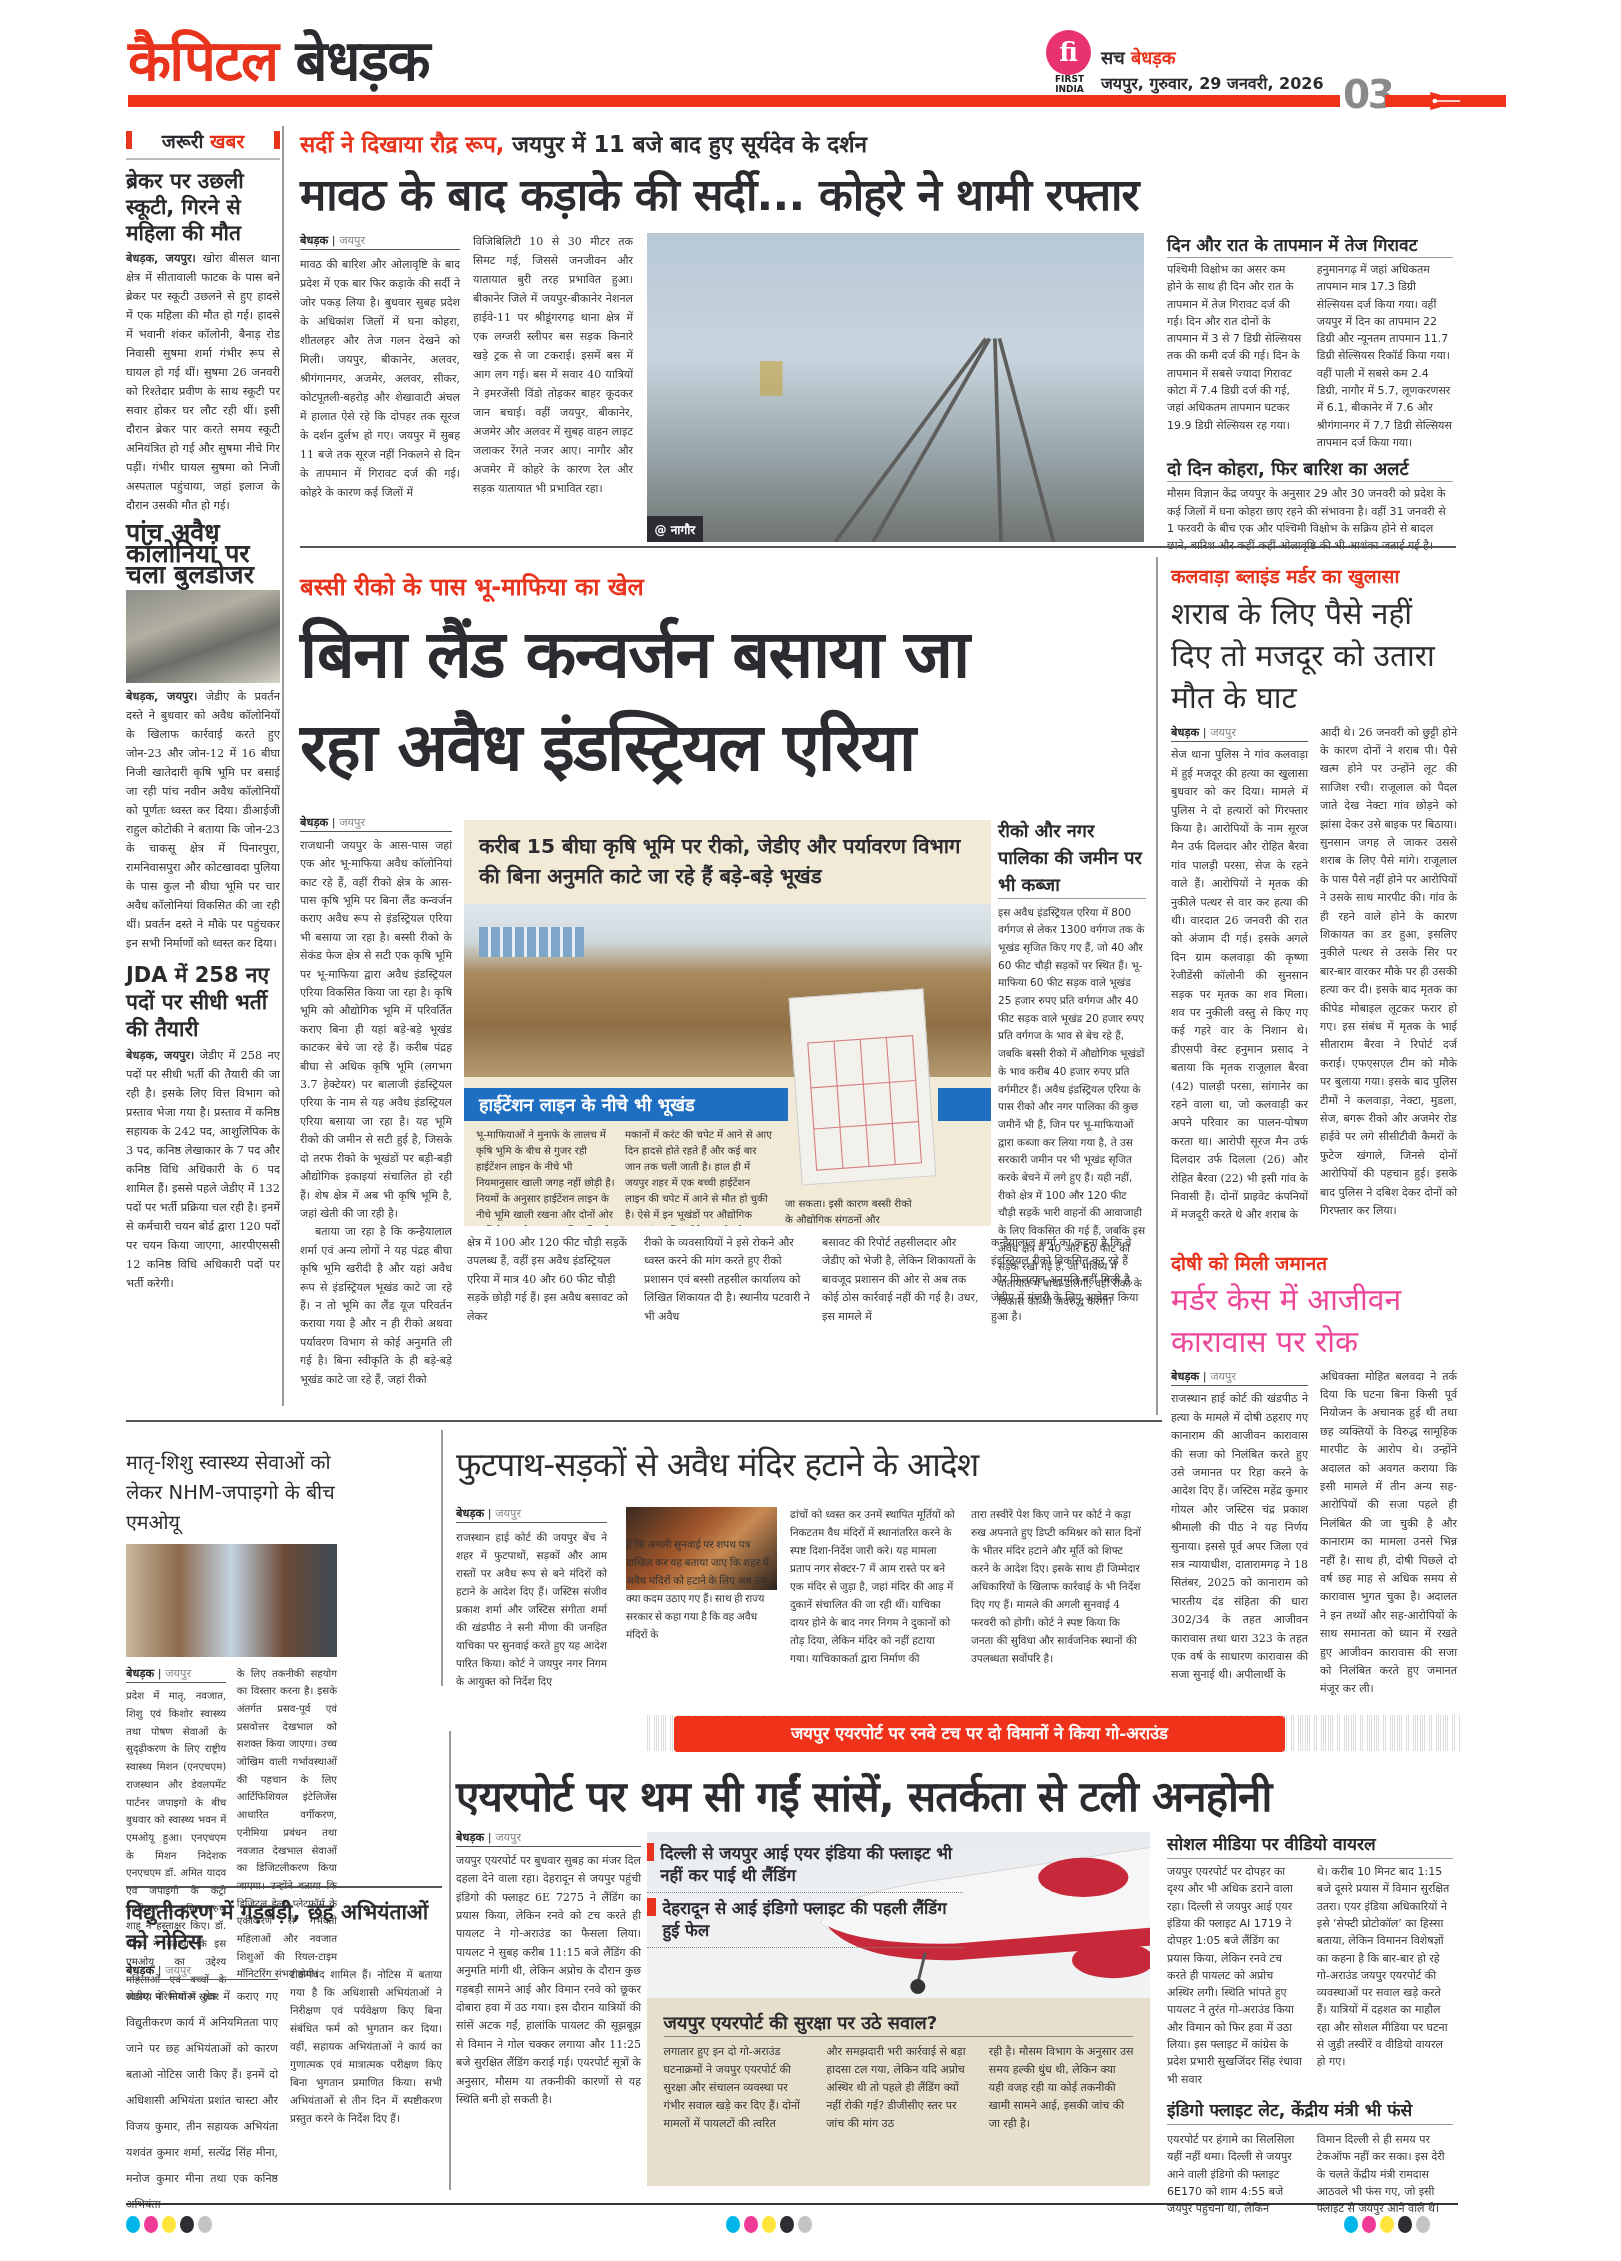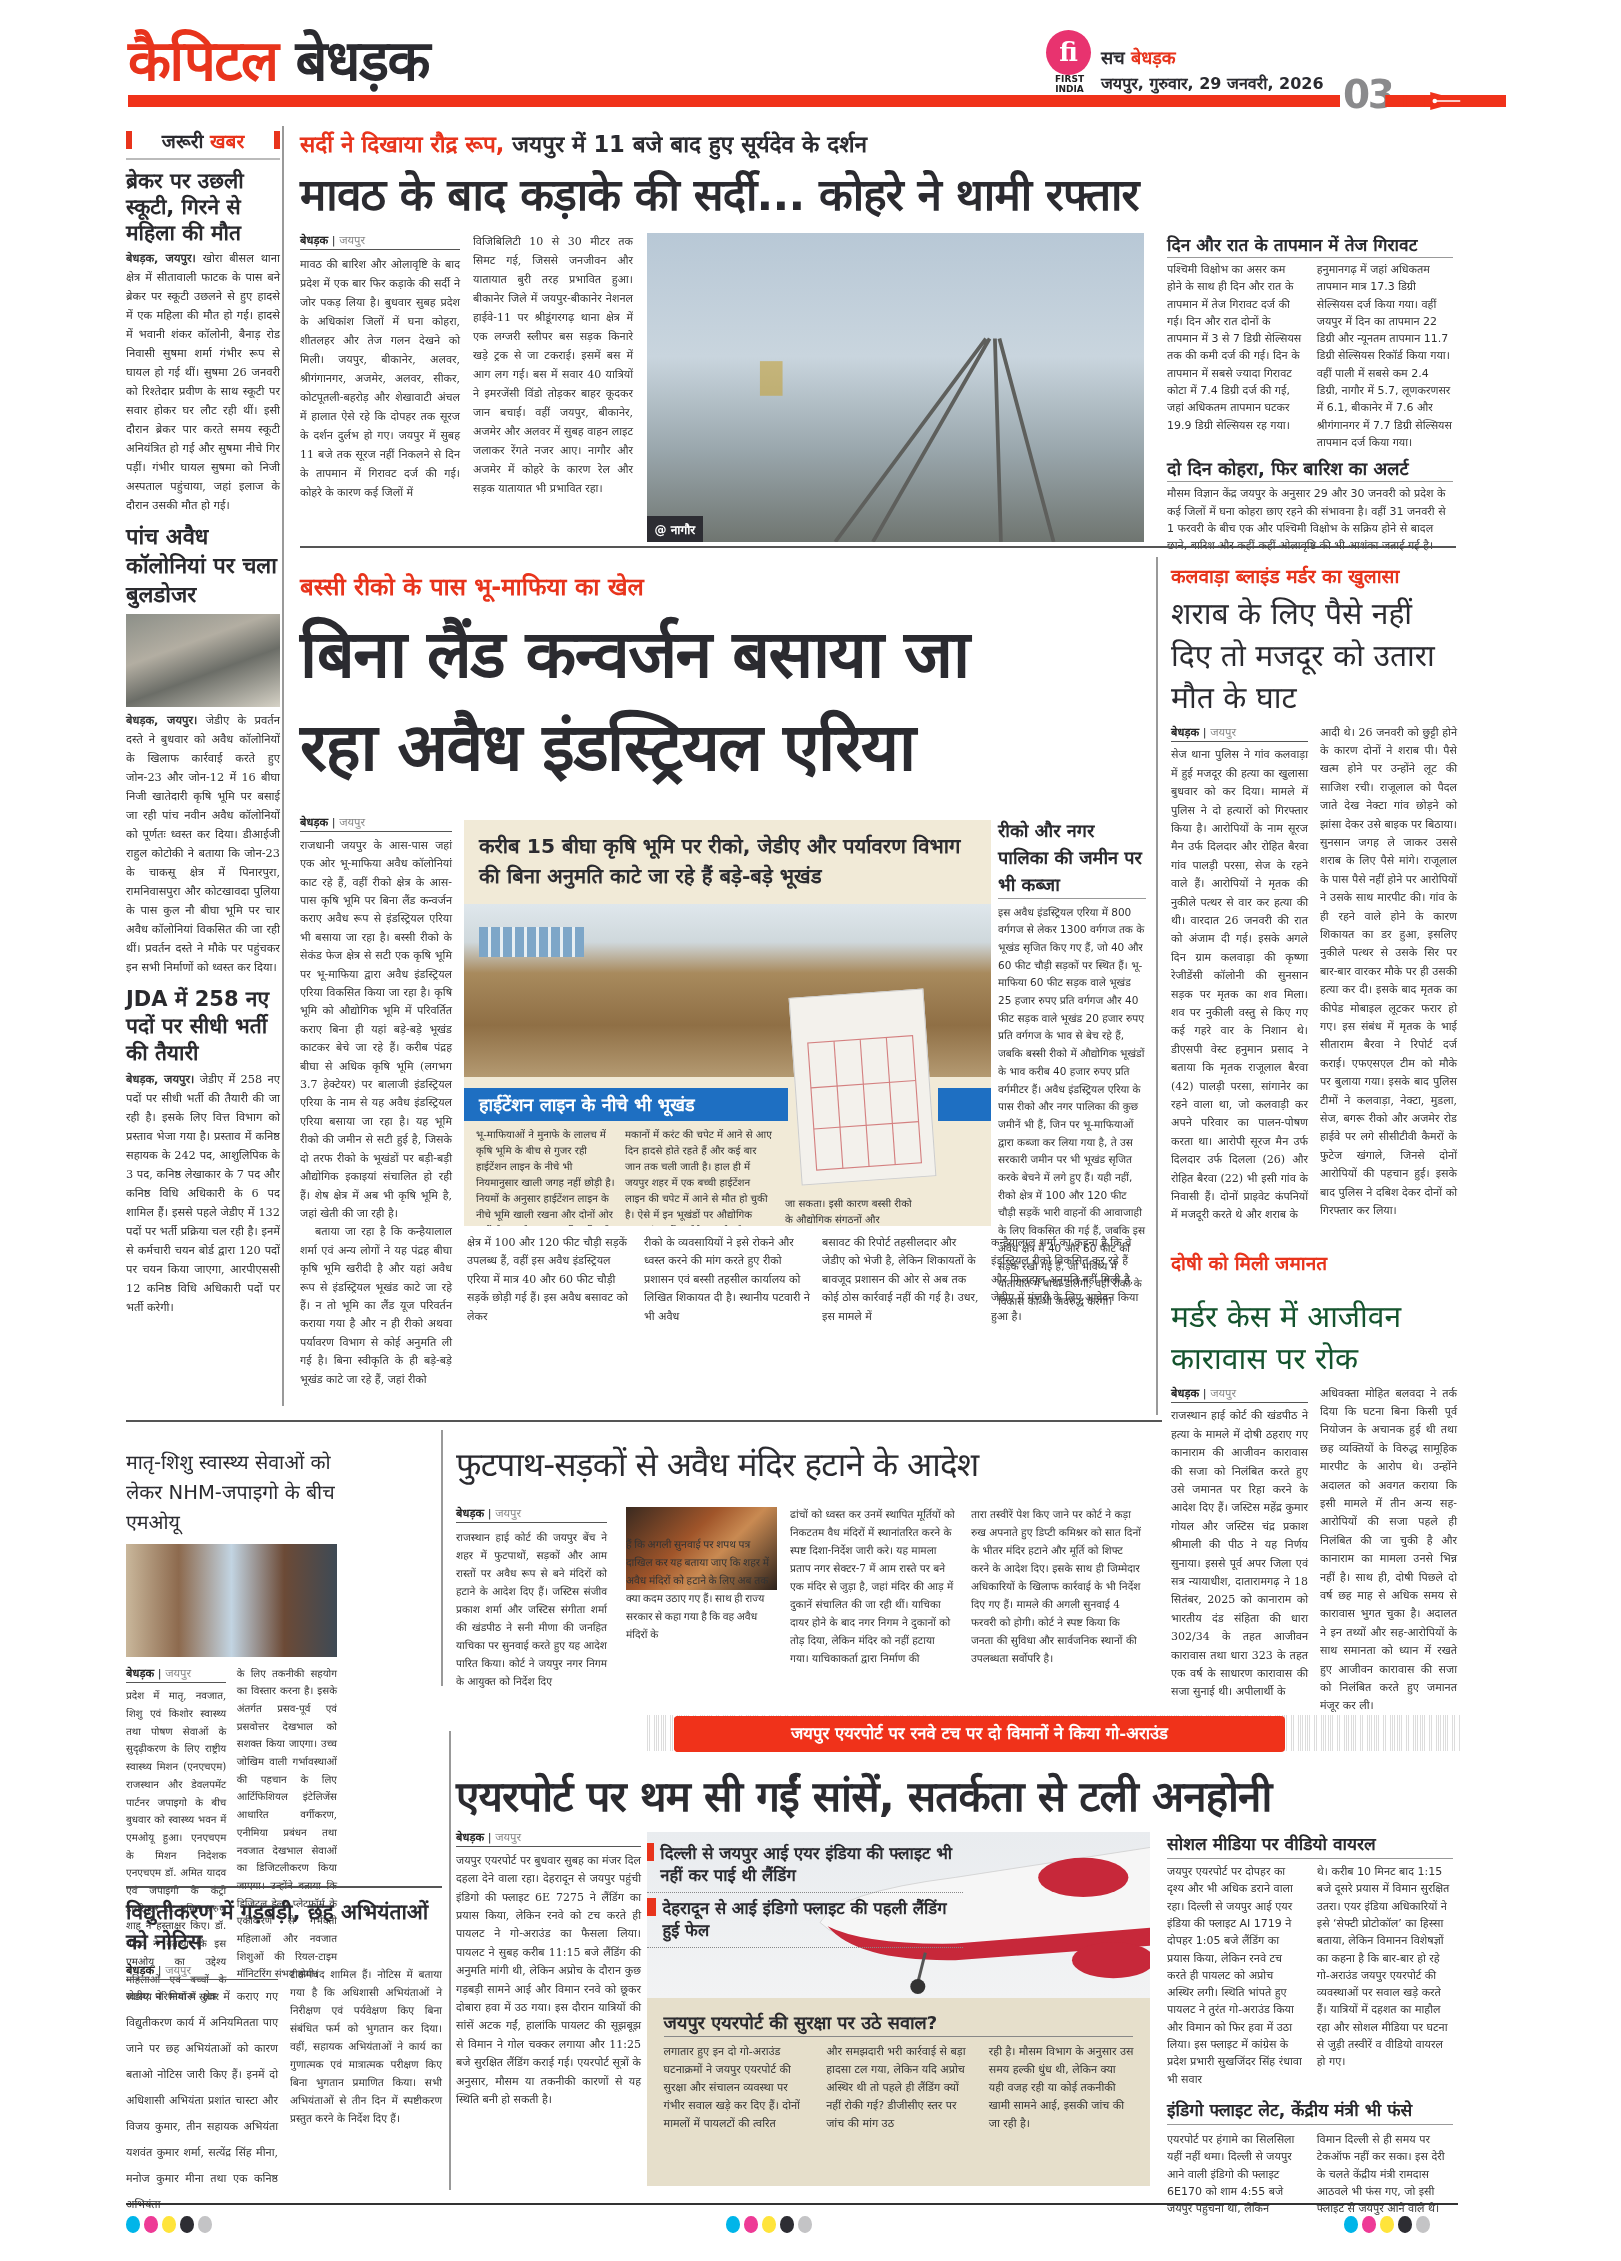--- a/index.html
+++ b/index.html
@@ -66,21 +66,21 @@
 
   <div>
     <div style="font-size:21px;font-weight:bold;line-height:26px;margin:7.5px 0 3px;">ब्रेकर पर उछली स्कूटी, गिरने से महिला की मौत</div>
     <div class="body-text" style="font-size:11.3px;line-height:19px;">
       <b style="font-family:'DejaVu Sans',sans-serif;">बेधड़क, जयपुर।</b>
       <span>खोरा बीसल थाना क्षेत्र में सीतावाली फाटक के पास बने ब्रेकर पर स्कूटी उछलने से हुए हादसे में एक महिला की मौत हो गई। हादसे में भवानी शंकर कॉलोनी, बैनाड़ रोड निवासी सुषमा शर्मा गंभीर रूप से घायल हो गई थीं। सुषमा 26 जनवरी को रिश्तेदार प्रवीण के साथ स्कूटी पर सवार होकर घर लौट रही थीं। इसी दौरान ब्रेकर पार करते समय स्कूटी अनियंत्रित हो गई और सुषमा नीचे गिर पड़ीं। गंभीर घायल सुषमा को निजी अस्पताल पहुंचाया, जहां इलाज के दौरान उसकी मौत हो गई।</span>
     </div>
   </div>
 
   <div>
-    <div style="font-size:22px;font-weight:bold;line-height:29px;margin:7.5px 0 4.5px;">पांच अवैध कॉलोनियां पर चला बुलडोजर</div>
+    <div style="font-size:25px;font-weight:bold;line-height:21px;margin:7.5px 0 4.5px;">पांच अवैध कॉलोनियां पर चला बुलडोजर</div>
     <div class="photo" style="position:relative;width:154px;height:93px;background:linear-gradient(160deg,#8c8f88 0%,#b3aea2 35%,#6b6d67 60%,#d6d2c6 100%);margin-bottom:4.5px;"></div>
     <div class="body-text" style="font-size:11.3px;line-height:19px;">
       <b style="font-family:'DejaVu Sans',sans-serif;">बेधड़क, जयपुर।</b>
       <span>जेडीए के प्रवर्तन दस्ते ने बुधवार को अवैध कॉलोनियों के खिलाफ कार्रवाई करते हुए जोन-23 और जोन-12 में 16 बीघा निजी खातेदारी कृषि भूमि पर बसाई जा रही पांच नवीन अवैध कॉलोनियों को पूर्णतः ध्वस्त कर दिया। डीआईजी राहुल कोटोकी ने बताया कि जोन-23 के चाकसू क्षेत्र में पिनारपुरा, रामनिवासपुरा और कोटखावदा पुलिया के पास कुल नौ बीघा भूमि पर चार अवैध कॉलोनियां विकसित की जा रही थीं। प्रवर्तन दस्ते ने मौके पर पहुंचकर इन सभी निर्माणों को ध्वस्त कर दिया।</span>
     </div>
   </div>
 
   <div>
     <div style="font-size:21px;font-weight:bold;line-height:27px;margin:9px 0 3px;">JDA में 258 नए पदों पर सीधी भर्ती की तैयारी</div>
     <div class="body-text" style="font-size:11.3px;line-height:19px;">
@@ -181,21 +181,21 @@
     <div style="flex:1;">
       <div class="byline"><b>बेधड़क</b> | <span class="loc">जयपुर</span></div>
       <div class="body-text" style="font-size:11px;line-height:18.4px;">सेज थाना पुलिस ने गांव कलवाड़ा में हुई मजदूर की हत्या का खुलासा बुधवार को कर दिया। मामले में पुलिस ने दो हत्यारों को गिरफ्तार किया है। आरोपियों के नाम सूरज मैन उर्फ दिलदार और रोहित बैरवा गांव पालड़ी परसा, सेज के रहने वाले हैं। आरोपियों ने मृतक की नुकीले पत्थर से वार कर हत्या की थी। वारदात 26 जनवरी की रात को अंजाम दी गई। इसके अगले दिन ग्राम कलवाड़ा की कृष्णा रेजीडेंसी कॉलोनी की सुनसान सड़क पर मृतक का शव मिला। शव पर नुकीली वस्तु से किए गए कई गहरे वार के निशान थे। डीएसपी वेस्ट हनुमान प्रसाद ने बताया कि मृतक राजूलाल बैरवा (42) पालड़ी परसा, सांगानेर का रहने वाला था, जो कलवाड़ी कर अपने परिवार का पालन-पोषण करता था। आरोपी सूरज मैन उर्फ दिलदार उर्फ दिलला (26) और रोहित बैरवा (22) भी इसी गांव के निवासी हैं। दोनों प्राइवेट कंपनियों में मजदूरी करते थे और शराब के</div>
     </div>
     <div class="body-text" style="flex:1;font-size:11px;line-height:18.4px;">आदी थे। 26 जनवरी को छुट्टी होने के कारण दोनों ने शराब पी। पैसे खत्म होने पर उन्होंने लूट की साजिश रची। राजूलाल को पैदल जाते देख नेक्टा गांव छोड़ने को झांसा देकर उसे बाइक पर बिठाया। सुनसान जगह ले जाकर उससे शराब के लिए पैसे मांगे। राजूलाल के पास पैसे नहीं होने पर आरोपियों ने उसके साथ मारपीट की। गांव के ही रहने वाले होने के कारण शिकायत का डर हुआ, इसलिए नुकीले पत्थर से उसके सिर पर बार-बार वारकर मौके पर ही उसकी हत्या कर दी। इसके बाद मृतक का कीपेड मोबाइल लूटकर फरार हो गए। इस संबंध में मृतक के भाई सीताराम बैरवा ने रिपोर्ट दर्ज कराई। एफएसएल टीम को मौके पर बुलाया गया। इसके बाद पुलिस टीमों ने कलवाड़ा, नेक्टा, मुडला, सेज, बगरू रीको और अजमेर रोड हाईवे पर लगे सीसीटीवी कैमरों के फुटेज खंगाले, जिनसे दोनों आरोपियों की पहचान हुई। इसके बाद पुलिस ने दबिश देकर दोनों को गिरफ्तार कर लिया।</div>
   </div>
 </div>
 
 <div class="col" style="left:1171px;top:1250px;width:286px;">
   <div style="font-size:19px;font-weight:bold;color:#e8341c;line-height:27px;">दोषी को मिली जमानत</div>
-  <div style="font-size:30px;line-height:42px;color:#14532d;margin-top:19px;">मर्डर केस में आजीवन कारावास पर रोक</div>
+  <div style="font-size:30px;line-height:42px;color:#ec4899;margin-top:2px;">मर्डर केस में आजीवन कारावास पर रोक</div>
   <div style="display:flex;gap:12px;margin-top:4.5px;">
     <div style="flex:1;">
       <div class="byline"><b>बेधड़क</b> | <span class="loc">जयपुर</span></div>
       <div class="body-text" style="font-size:11px;line-height:18.4px;">राजस्थान हाई कोर्ट की खंडपीठ ने हत्या के मामले में दोषी ठहराए गए कानाराम की आजीवन कारावास की सजा को निलंबित करते हुए उसे जमानत पर रिहा करने के आदेश दिए हैं। जस्टिस महेंद्र कुमार गोयल और जस्टिस चंद्र प्रकाश श्रीमाली की पीठ ने यह निर्णय सुनाया। इससे पूर्व अपर जिला एवं सत्र न्यायाधीश, दातारामगढ़ ने 18 सितंबर, 2025 को कानाराम को भारतीय दंड संहिता की धारा 302/34 के तहत आजीवन कारावास तथा धारा 323 के तहत एक वर्ष के साधारण कारावास की सजा सुनाई थी। अपीलार्थी के</div>
     </div>
     <div class="body-text" style="flex:1;font-size:11px;line-height:18.4px;">अधिवक्ता मोहित बलवदा ने तर्क दिया कि घटना बिना किसी पूर्व नियोजन के अचानक हुई थी तथा छह व्यक्तियों के विरुद्ध सामूहिक मारपीट के आरोप थे। उन्होंने अदालत को अवगत कराया कि इसी मामले में तीन अन्य सह-आरोपियों की सजा पहले ही निलंबित की जा चुकी है और कानाराम का मामला उनसे भिन्न नहीं है। साथ ही, दोषी पिछले दो वर्ष छह माह से अधिक समय से कारावास भुगत चुका है। अदालत ने इन तथ्यों और सह-आरोपियों के साथ समानता को ध्यान में रखते हुए आजीवन कारावास की सजा को निलंबित करते हुए जमानत मंजूर कर ली।</div>
   </div>
 </div>
 
 <div class="rule-h" style="left:126px;top:1420px;width:1036px;height:1.5px;background:#555;"></div>

